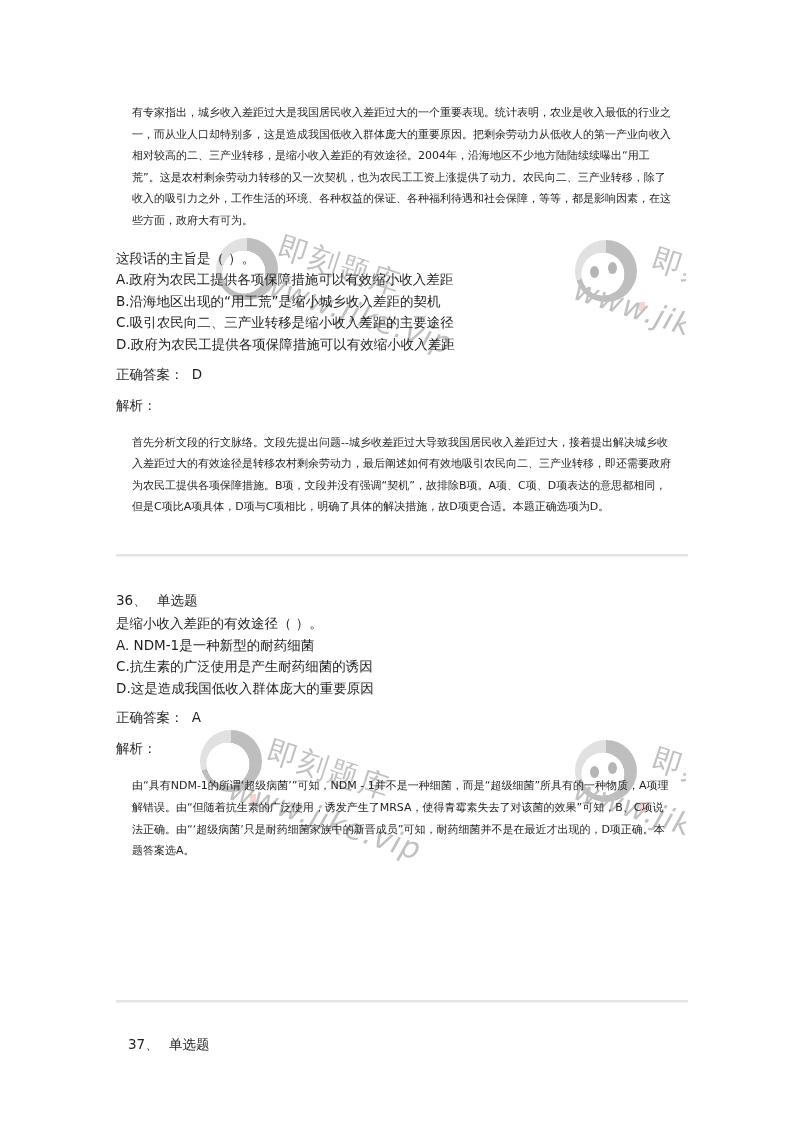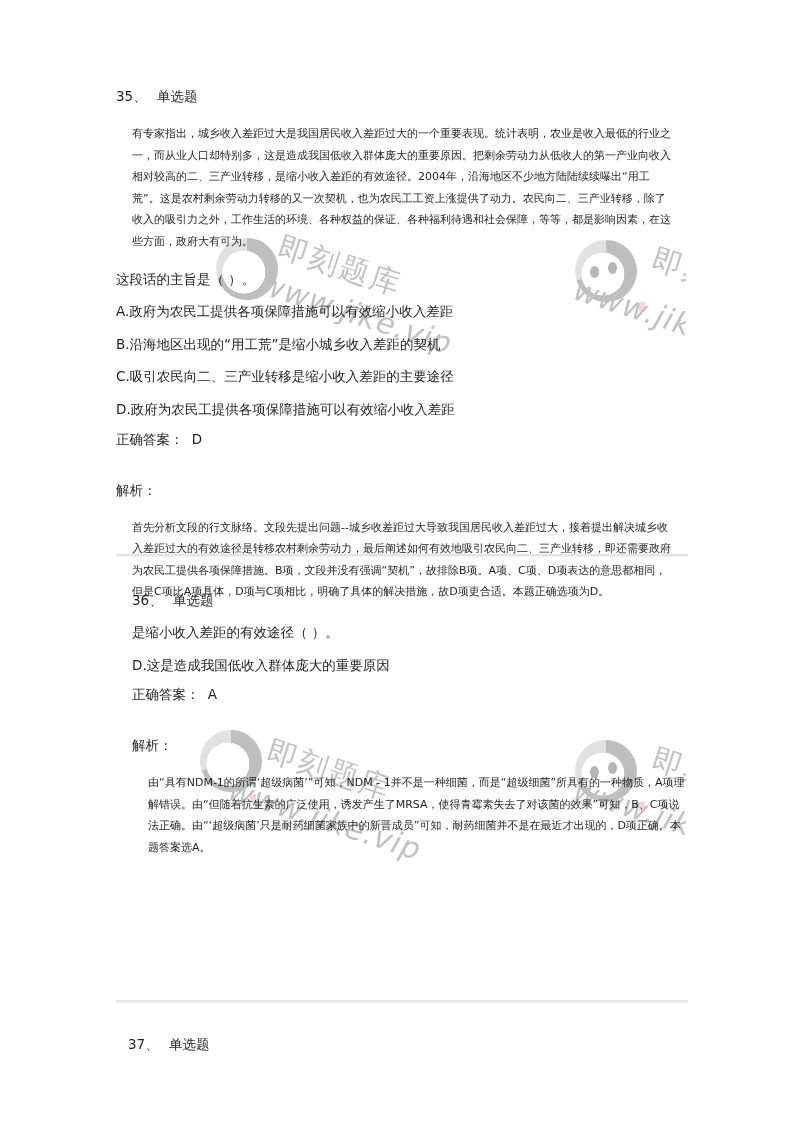--- a/index.html
+++ b/index.html
@@ -4,27 +4,27 @@
 <style>
   html, body { margin: 0; padding: 0; background: #ffffff; }
   body {
     width: 800px; height: 1132px; position: relative; overflow: hidden;
     font-family: "DejaVu Sans", "Liberation Sans", sans-serif;
     color: #1f1f1f;
   }
   .page { position: absolute; left: 116px; top: 86px; width: 572px; }
   .q-head { font-size: 13.5px; line-height: 21px; height: 21px; margin-bottom: 2px; }
   .para { font-size: 11px; line-height: 21.6px; margin: 16px; word-break: break-all; }
-  .opt { font-size: 13.5px; line-height: 21.6px; white-space: nowrap; margin-top: 11px; }
+  .opt { font-size: 13.5px; line-height: 21.6px; white-space: nowrap; }
   .answer { font-size: 13.5px; line-height: 21px; margin-top: 8px; }
-  .analysis-label { font-size: 13.5px; line-height: 21px; margin-top: 30px; margin-bottom: 2px; }
+  .analysis-label { font-size: 13.5px; line-height: 21px; margin-top: 10px; margin-bottom: 2px; }
   .sep { height: 2px; background: #e4e4e4; box-shadow: 0 1px 1px #f0f0f0; margin: 0; }
   .block35 { position: absolute; top: 0; left: 0; width: 572px; }
   .sep1 { position: absolute; top: 468px; left: 0; width: 572px; }
-  .block36 { position: absolute; top: 504px; left: 16px; width: 572px; }
+  .block36 { position: absolute; top: 504px; left: 0; width: 572px; }
   .sep2 { position: absolute; top: 914px; left: 0; width: 572px; }
   .block37 { position: absolute; top: 948px; left: 12px; width: 572px; }
 
   .wm { position: absolute; pointer-events: none; opacity: 0.55; }
   .wm .panda { position: absolute; width: 62px; height: 62px; border-radius: 50%;
     background: radial-gradient(circle at 45% 55%, #fff 0 44%, transparent 45%),
                 conic-gradient(#8a8a8a 0 70%, #c9c9c9 70% 100%);
   }
   .wm .eye { position: absolute; width: 9px; height: 12px; background: #7a7a7a; border-radius: 50%; }
   .wm .cn { position: absolute; font-size: 30px; color: #8f8f8f; transform: rotate(18deg); letter-spacing: 2px; white-space: nowrap; }
@@ -67,24 +67,20 @@
       </div>
     <div class="seal" style="left:64px;top:62px;"></div>
     <div class="cn" style="left:75px;top:18px;">即刻题库</div>
     <div class="url" style="left:-5px;top:62px;">www.jike.vip</div>
   </div>
 </div>
 
 <div class="page">
 
   <section class="block35">
-    <div class="q-head">
-      <span>35、</span>
-      <span style="margin-left:6px;">单选题</span>
-    </div>
     <p class="para">有专家指出，城乡收入差距过大是我国居民收入差距过大的一个重要表现。统计表明，农业是收入最低的行业之一，而从业人口却特别多，这是造成我国低收入群体庞大的重要原因。把剩余劳动力从低收人的第一产业向收入相对较高的二、三产业转移，是缩小收入差距的有效途径。2004年，沿海地区不少地方陆陆续续曝出“用工荒”。这是农村剩余劳动力转移的又一次契机，也为农民工工资上涨提供了动力。农民向二、三产业转移，除了收入的吸引力之外，工作生活的环境、各种权益的保证、各种福利待遇和社会保障，等等，都是影响因素，在这些方面，政府大有可为。</p>
     <div class="opt">这段话的主旨是（ ）。</div>
     <div class="opt">A.政府为农民工提供各项保障措施可以有效缩小收入差距</div>
     <div class="opt">B.沿海地区出现的“用工荒”是缩小城乡收入差距的契机</div>
     <div class="opt">C.吸引农民向二、三产业转移是缩小收入差距的主要途径</div>
     <div class="opt">D.政府为农民工提供各项保障措施可以有效缩小收入差距</div>
     <div class="answer">
       <span>正确答案：</span>
       <span style="margin-left:4px;">D</span>
     </div>
@@ -93,20 +89,22 @@
   </section>
 
   <div class="sep sep1"></div>
 
   <section class="block36">
     <div class="q-head">
       <span>36、</span>
       <span style="margin-left:6px;">单选题</span>
     </div>
     <div class="opt">是缩小收入差距的有效途径（ ）。</div>
+    <div class="opt">A. NDM-1是一种新型的耐药细菌</div>
+    <div class="opt">C.抗生素的广泛使用是产生耐药细菌的诱因</div>
     <div class="opt">D.这是造成我国低收入群体庞大的重要原因</div>
     <div class="answer">
       <span>正确答案：</span>
       <span style="margin-left:4px;">A</span>
     </div>
     <div class="analysis-label">解析：</div>
     <p class="para">由“具有NDM-1的所谓‘超级病菌’”可知，NDM - 1并不是一种细菌，而是“超级细菌”所具有的一种物质，A项理解错误。由“但随着抗生素的广泛使用，诱发产生了MRSA，使得青霉素失去了对该菌的效果”可知，B、C项说法正确。由“‘超级病菌’只是耐药细菌家族中的新晋成员”可知，耐药细菌并不是在最近才出现的，D项正确。本题答案选A。</p>
   </section>
 
   <div class="sep sep2"></div>

